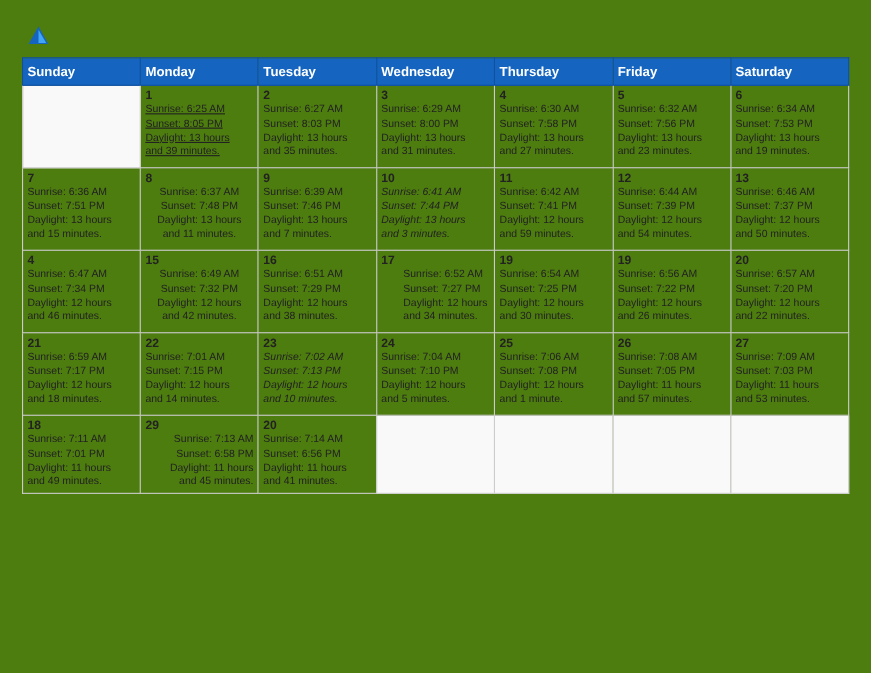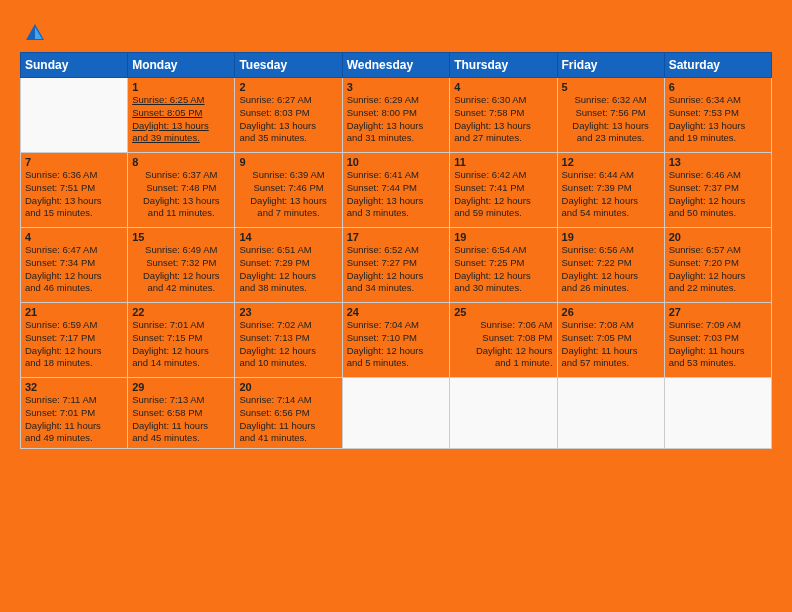--- a/index.html
+++ b/index.html
@@ -7,21 +7,21 @@
       font-family: Arial, sans-serif;
       background: #fff;
       width: 792px;
       height: 612px;
       overflow: hidden;
     }
     .page {
       width: 792px;
       height: 612px;
       padding: 18px 20px 10px 20px;
-      background: #f97316;
+      background: #4d7c0f;
     }
     .header {
       display: flex;
       align-items: flex-start;
       justify-content: space-between;
       margin-bottom: 8px;
     }
     .logo {
       display: flex;
       align-items: center;
@@ -150,21 +150,21 @@
           </td>
           <td>
             <span class="day-num">4</span>
             <div class="day-info" style="white-space: pre-line;">Sunrise: 6:30 AM
 Sunset: 7:58 PM
 Daylight: 13 hours
 and 27 minutes.</div>
           </td>
           <td>
             <span class="day-num">5</span>
-            <div class="day-info" style="white-space: pre-line; text-align: center;">Sunrise: 6:32 AM
+            <div class="day-info" style="white-space: pre-line;">Sunrise: 6:32 AM
 Sunset: 7:56 PM
 Daylight: 13 hours
 and 23 minutes.</div>
           </td>
           <td>
             <span class="day-num">6</span>
             <div class="day-info" style="white-space: pre-line;">Sunrise: 6:34 AM
 Sunset: 7:53 PM
 Daylight: 13 hours
 and 19 minutes.</div>
@@ -180,28 +180,28 @@
           </td>
           <td>
             <span class="day-num">8</span>
             <div class="day-info" style="white-space: pre-line; text-align: center;">Sunrise: 6:37 AM
 Sunset: 7:48 PM
 Daylight: 13 hours
 and 11 minutes.</div>
           </td>
           <td>
             <span class="day-num">9</span>
-            <div class="day-info" style="white-space: pre-line; text-align: center;">Sunrise: 6:39 AM
+            <div class="day-info" style="white-space: pre-line;">Sunrise: 6:39 AM
 Sunset: 7:46 PM
 Daylight: 13 hours
 and 7 minutes.</div>
           </td>
           <td>
             <span class="day-num">10</span>
-            <div class="day-info" style="white-space: pre-line;">Sunrise: 6:41 AM
+            <div class="day-info" style="white-space: pre-line; font-style: italic;">Sunrise: 6:41 AM
 Sunset: 7:44 PM
 Daylight: 13 hours
 and 3 minutes.</div>
           </td>
           <td>
             <span class="day-num">11</span>
             <div class="day-info" style="white-space: pre-line;">Sunrise: 6:42 AM
 Sunset: 7:41 PM
 Daylight: 12 hours
 and 59 minutes.</div>
@@ -230,29 +230,29 @@
 and 46 minutes.</div>
           </td>
           <td>
             <span class="day-num">15</span>
             <div class="day-info" style="white-space: pre-line; text-align: center;">Sunrise: 6:49 AM
 Sunset: 7:32 PM
 Daylight: 12 hours
 and 42 minutes.</div>
           </td>
           <td>
-            <span class="day-num">14</span>
+            <span class="day-num">16</span>
             <div class="day-info" style="white-space: pre-line;">Sunrise: 6:51 AM
 Sunset: 7:29 PM
 Daylight: 12 hours
 and 38 minutes.</div>
           </td>
           <td>
             <span class="day-num">17</span>
-            <div class="day-info" style="white-space: pre-line;">Sunrise: 6:52 AM
+            <div class="day-info" style="white-space: pre-line; margin-left: 20px;">Sunrise: 6:52 AM
 Sunset: 7:27 PM
 Daylight: 12 hours
 and 34 minutes.</div>
           </td>
           <td>
             <span class="day-num">19</span>
             <div class="day-info" style="white-space: pre-line;">Sunrise: 6:54 AM
 Sunset: 7:25 PM
 Daylight: 12 hours
 and 30 minutes.</div>
@@ -282,35 +282,35 @@
           </td>
           <td>
             <span class="day-num">22</span>
             <div class="day-info" style="white-space: pre-line;">Sunrise: 7:01 AM
 Sunset: 7:15 PM
 Daylight: 12 hours
 and 14 minutes.</div>
           </td>
           <td>
             <span class="day-num">23</span>
-            <div class="day-info" style="white-space: pre-line;">Sunrise: 7:02 AM
+            <div class="day-info" style="white-space: pre-line; font-style: italic;">Sunrise: 7:02 AM
 Sunset: 7:13 PM
 Daylight: 12 hours
 and 10 minutes.</div>
           </td>
           <td>
             <span class="day-num">24</span>
             <div class="day-info" style="white-space: pre-line;">Sunrise: 7:04 AM
 Sunset: 7:10 PM
 Daylight: 12 hours
 and 5 minutes.</div>
           </td>
           <td>
             <span class="day-num">25</span>
-            <div class="day-info" style="white-space: pre-line; text-align: right;">Sunrise: 7:06 AM
+            <div class="day-info" style="white-space: pre-line;">Sunrise: 7:06 AM
 Sunset: 7:08 PM
 Daylight: 12 hours
 and 1 minute.</div>
           </td>
           <td>
             <span class="day-num">26</span>
             <div class="day-info" style="white-space: pre-line;">Sunrise: 7:08 AM
 Sunset: 7:05 PM
 Daylight: 11 hours
 and 57 minutes.</div>
@@ -318,29 +318,29 @@
           <td>
             <span class="day-num">27</span>
             <div class="day-info" style="white-space: pre-line;">Sunrise: 7:09 AM
 Sunset: 7:03 PM
 Daylight: 11 hours
 and 53 minutes.</div>
           </td>
         </tr>
         <tr>
           <td>
-            <span class="day-num">32</span>
+            <span class="day-num">18</span>
             <div class="day-info" style="white-space: pre-line;">Sunrise: 7:11 AM
 Sunset: 7:01 PM
 Daylight: 11 hours
 and 49 minutes.</div>
           </td>
           <td>
             <span class="day-num">29</span>
-            <div class="day-info" style="white-space: pre-line;">Sunrise: 7:13 AM
+            <div class="day-info" style="white-space: pre-line; text-align: right;">Sunrise: 7:13 AM
 Sunset: 6:58 PM
 Daylight: 11 hours
 and 45 minutes.</div>
           </td>
           <td>
             <span class="day-num">20</span>
             <div class="day-info" style="white-space: pre-line;">Sunrise: 7:14 AM
 Sunset: 6:56 PM
 Daylight: 11 hours
 and 41 minutes.</div>

